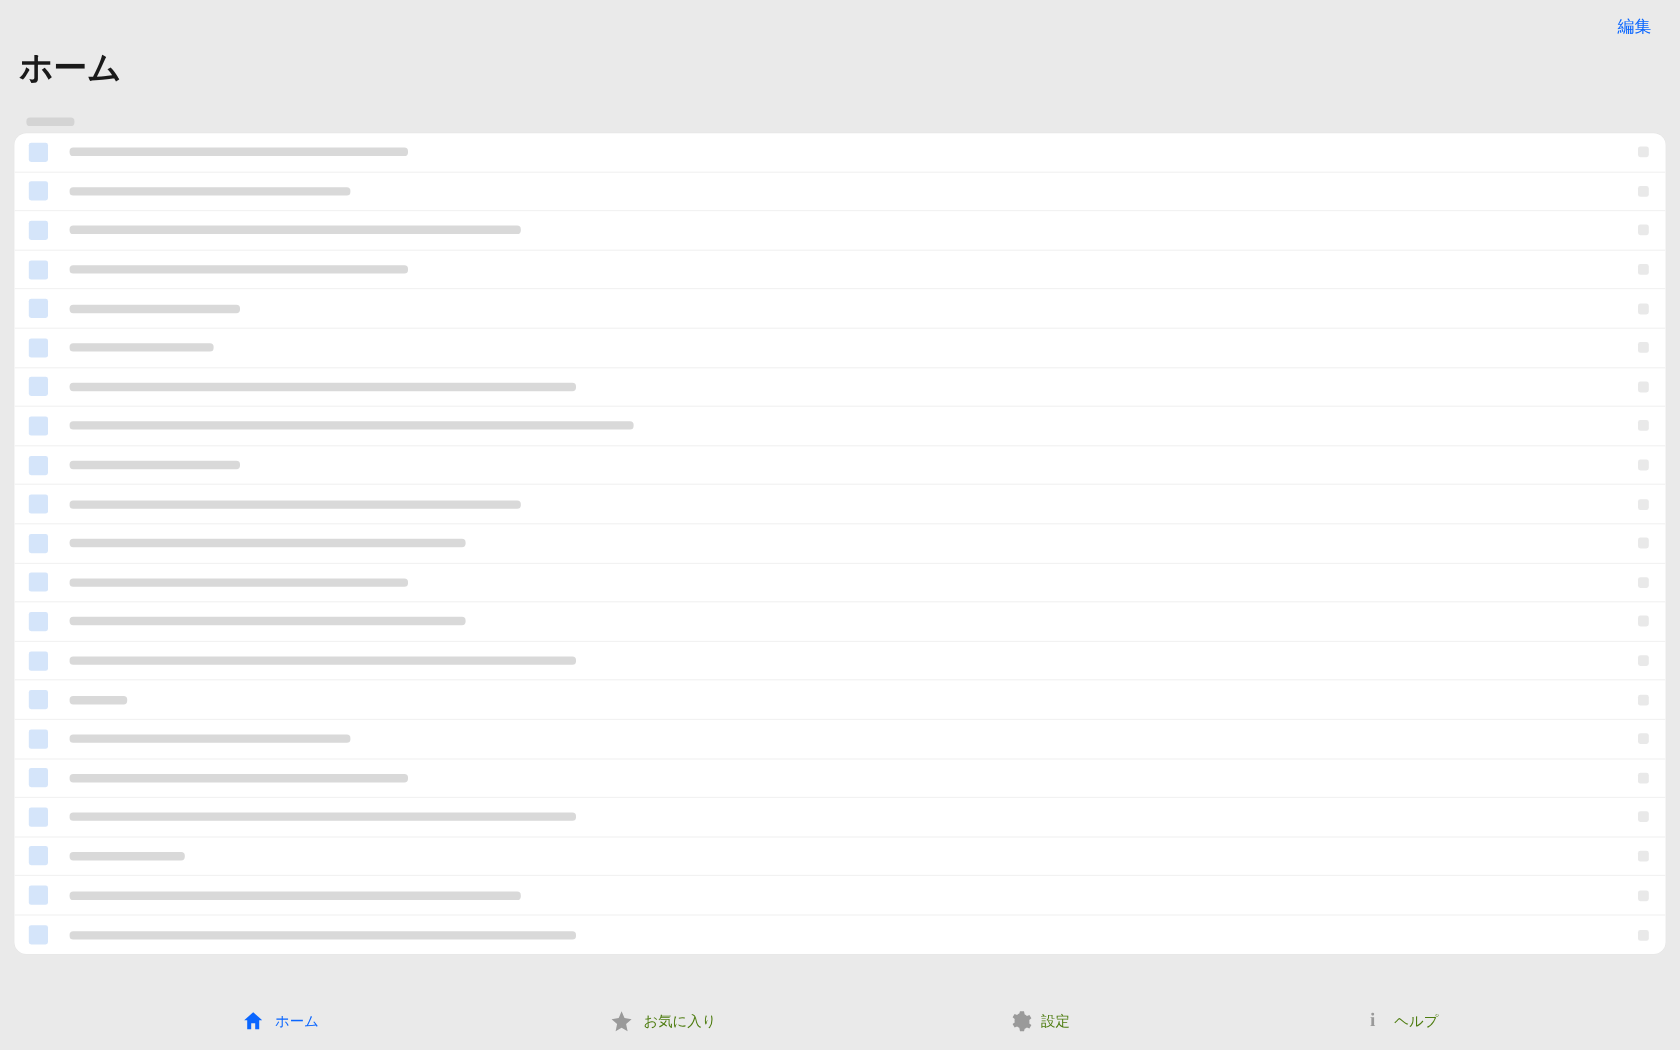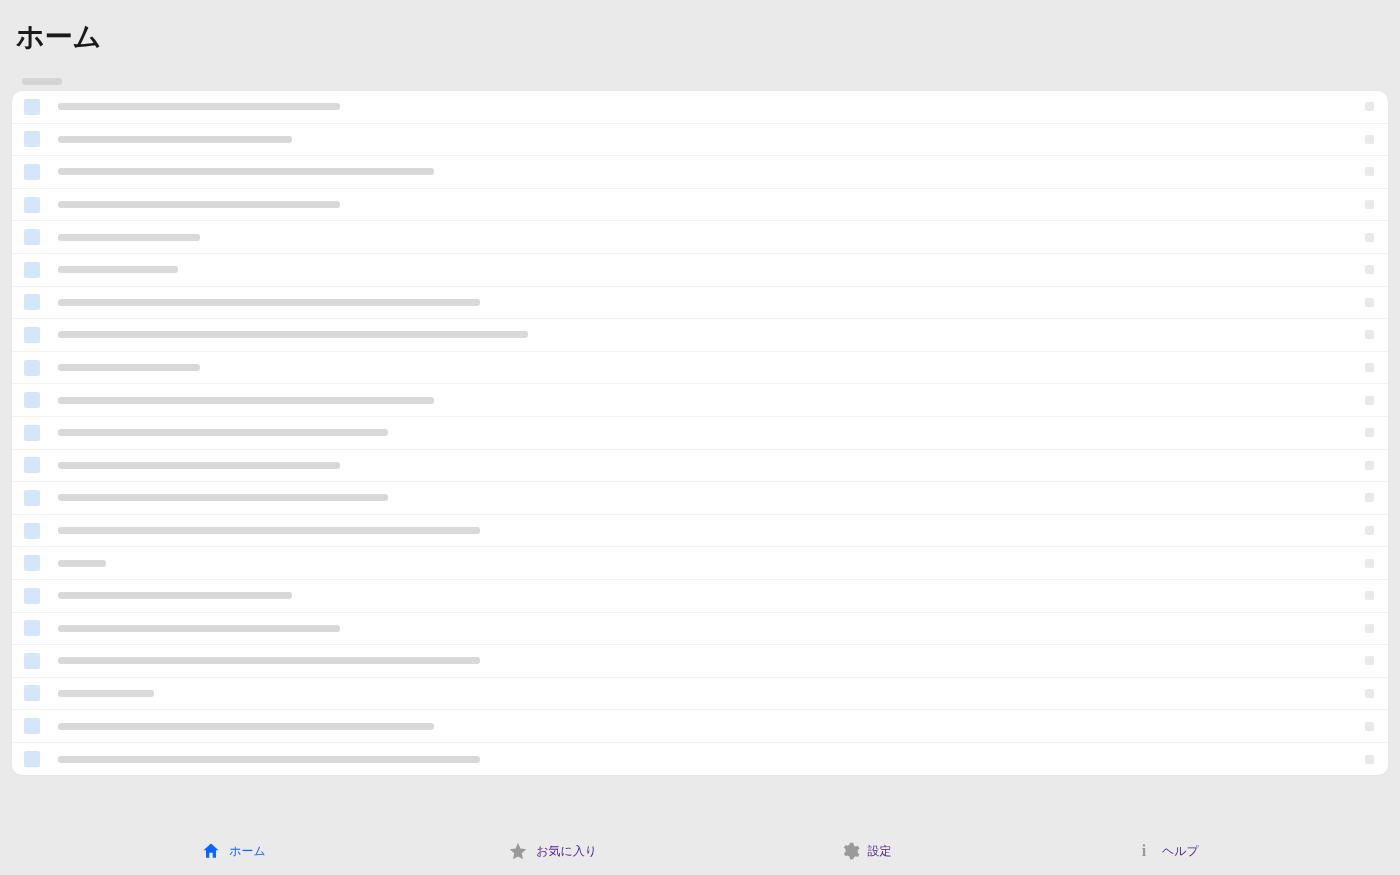--- a/index.html
+++ b/index.html
@@ -97,28 +97,29 @@
   height: 20px;
   display: flex;
   align-items: center;
   justify-content: center;
 }
 .tab-label {
   font-size: 12px;
 }
 .tab.active .tab-label { color: #0a66ff; }
 .tab.active svg { fill: #0a66ff; }
-.tab.inactive .tab-label { color: #4c1d95; }
+.tab.inactive .tab-label { color: #4d7c0f; }
 .tab.inactive svg { fill: #9a9a9a; }
 .tab.inactive .info-i { color: #9a9a9a; font-family: Georgia, serif; font-size: 16px; font-weight: bold; }
 </style>
 </head>
 <body>
 
 <div class="header">
+  <div class="edit-link">編集</div>
   <div class="page-title">ホーム</div>
 </div>
 
 <div class="section-label">
   <div class="section-label-bar"></div>
 </div>
 
 <div class="card" id="card">
     <div class="row">
       <div class="row-icon"></div>

